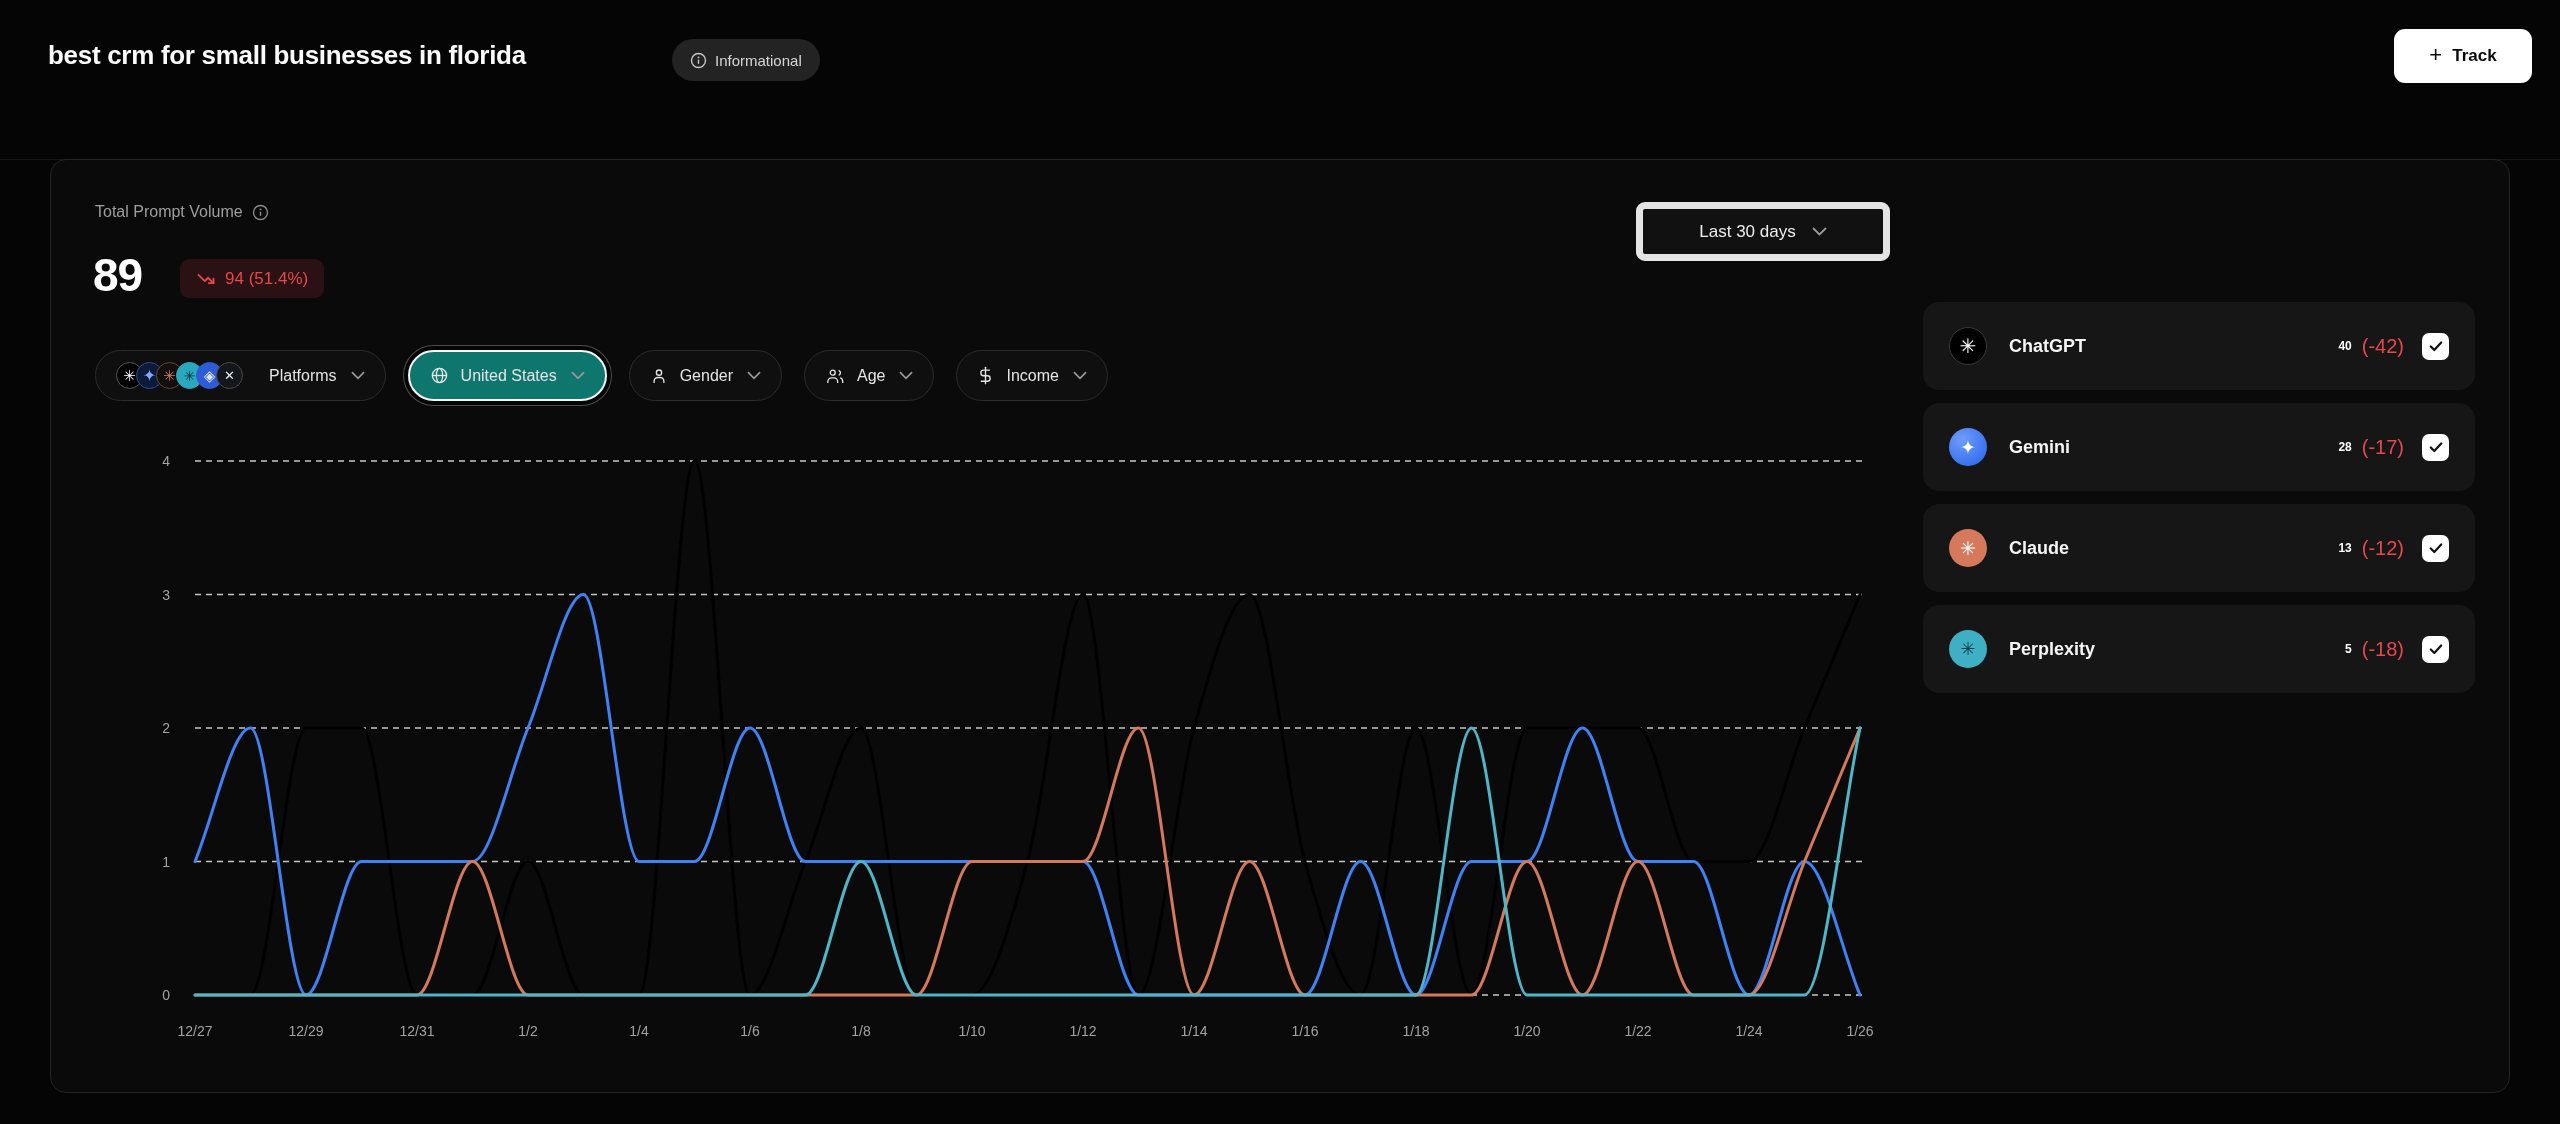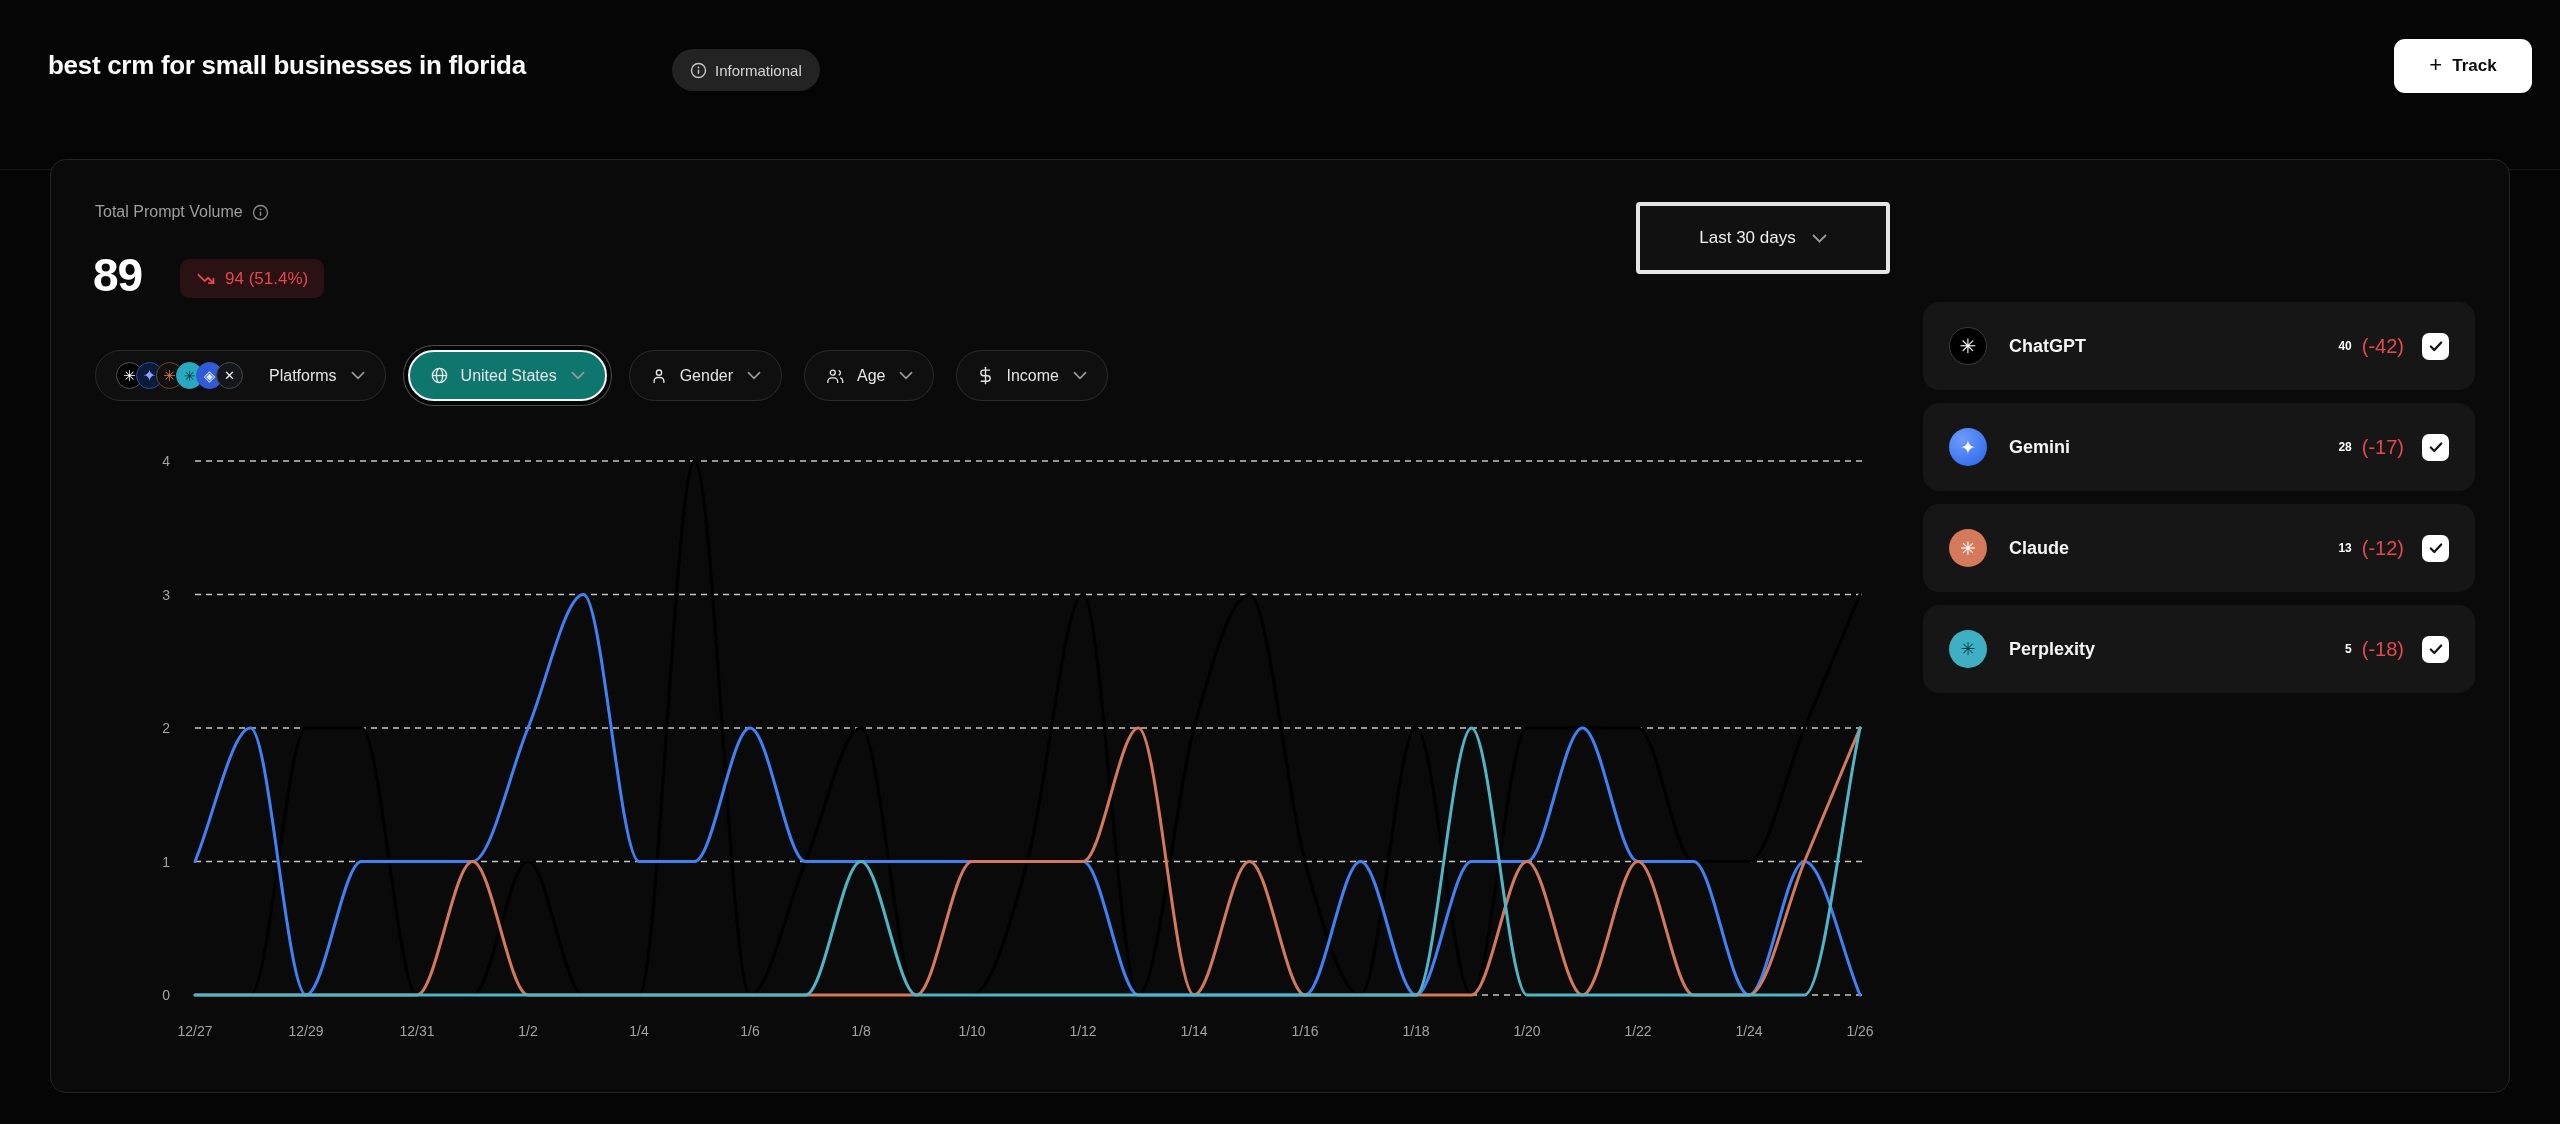--- a/index.html
+++ b/index.html
@@ -1,21 +1,21 @@
 <!DOCTYPE html>
 <html><head>
 <meta charset="utf-8">
 <style>
   * { margin:0; padding:0; box-sizing:border-box; }
   html,body { background:#050505; }
   #stage { position:relative; width:2560px; height:1124px; background:#050505;
            font-family:"Liberation Sans", sans-serif; color:#fff; overflow:hidden; }
 
   
-  .header { position:absolute; left:0; top:18px; width:2560px; height:152px;
+  .header { position:absolute; left:0; top:8px; width:2560px; height:152px;
             border-bottom:1px solid #161616; }
   .page-title { position:absolute; left:48px; top:32px; font-size:26px; font-weight:700;
                 letter-spacing:-0.3px; color:#fafafa; }
   .intent-badge { position:absolute; left:672px; top:31px; height:42px; padding:12px 18px;
                   background:#232323; border-radius:21px; display:flex; align-items:center;
                   gap:8px; font-size:15px; color:#d6d6d6; }
   .track-btn { position:absolute; right:28px; top:21px; height:54px; width:138px;
                background:#fff; color:#0a0a0a; border:none; border-radius:11px;
                font-size:17px; font-weight:600; display:flex; align-items:center;
                justify-content:center; gap:10px; cursor:pointer;
@@ -27,22 +27,22 @@
           background:#0a0a0a; border:1px solid #242424; border-radius:16px; }
 
   .kpi-label { position:absolute; left:95px; top:203px; font-size:16px; color:#9f9f9f;
                display:flex; align-items:center; gap:9px; }
   .kpi-value { position:absolute; left:93px; top:248px; font-size:46px; font-weight:700;
                letter-spacing:-1px; color:#fff; }
   .kpi-delta { position:absolute; left:180px; top:259px; height:39px; padding:0 16px;
                background:#2a1113; border-radius:9px; display:flex; align-items:center;
                gap:9px; font-size:17px; color:#e5484d; }
 
-  .range-pill { position:absolute; left:1636px; top:202px; width:254px; height:72px;
-                background:#111; border:4px solid #e5e5e5; border-radius:4px;
+  .range-pill { position:absolute; left:1636px; top:202px; width:254px; height:59px;
+                background:#111; border:7px solid #e5e5e5; border-radius:9px;
                 display:flex; align-items:center; justify-content:center; gap:14px;
                 font-size:17px; color:#ededed; cursor:pointer; }
 
   
   .filters { position:absolute; left:95px; top:350px; display:flex; gap:22px; }
   .pill { height:51px; background:#0f0f0f; border:1px solid #2c2c2c; border-radius:26px;
           display:flex; align-items:center; gap:12px; padding:0 20px; font-size:16px;
           color:#e5e5e5; cursor:pointer; }
   .pill.active { border:2px solid #f5f5f5; background:#0f766e;
                  box-shadow:0 0 0 4px #050505, 0 0 0 5px #4d4d4d; }

